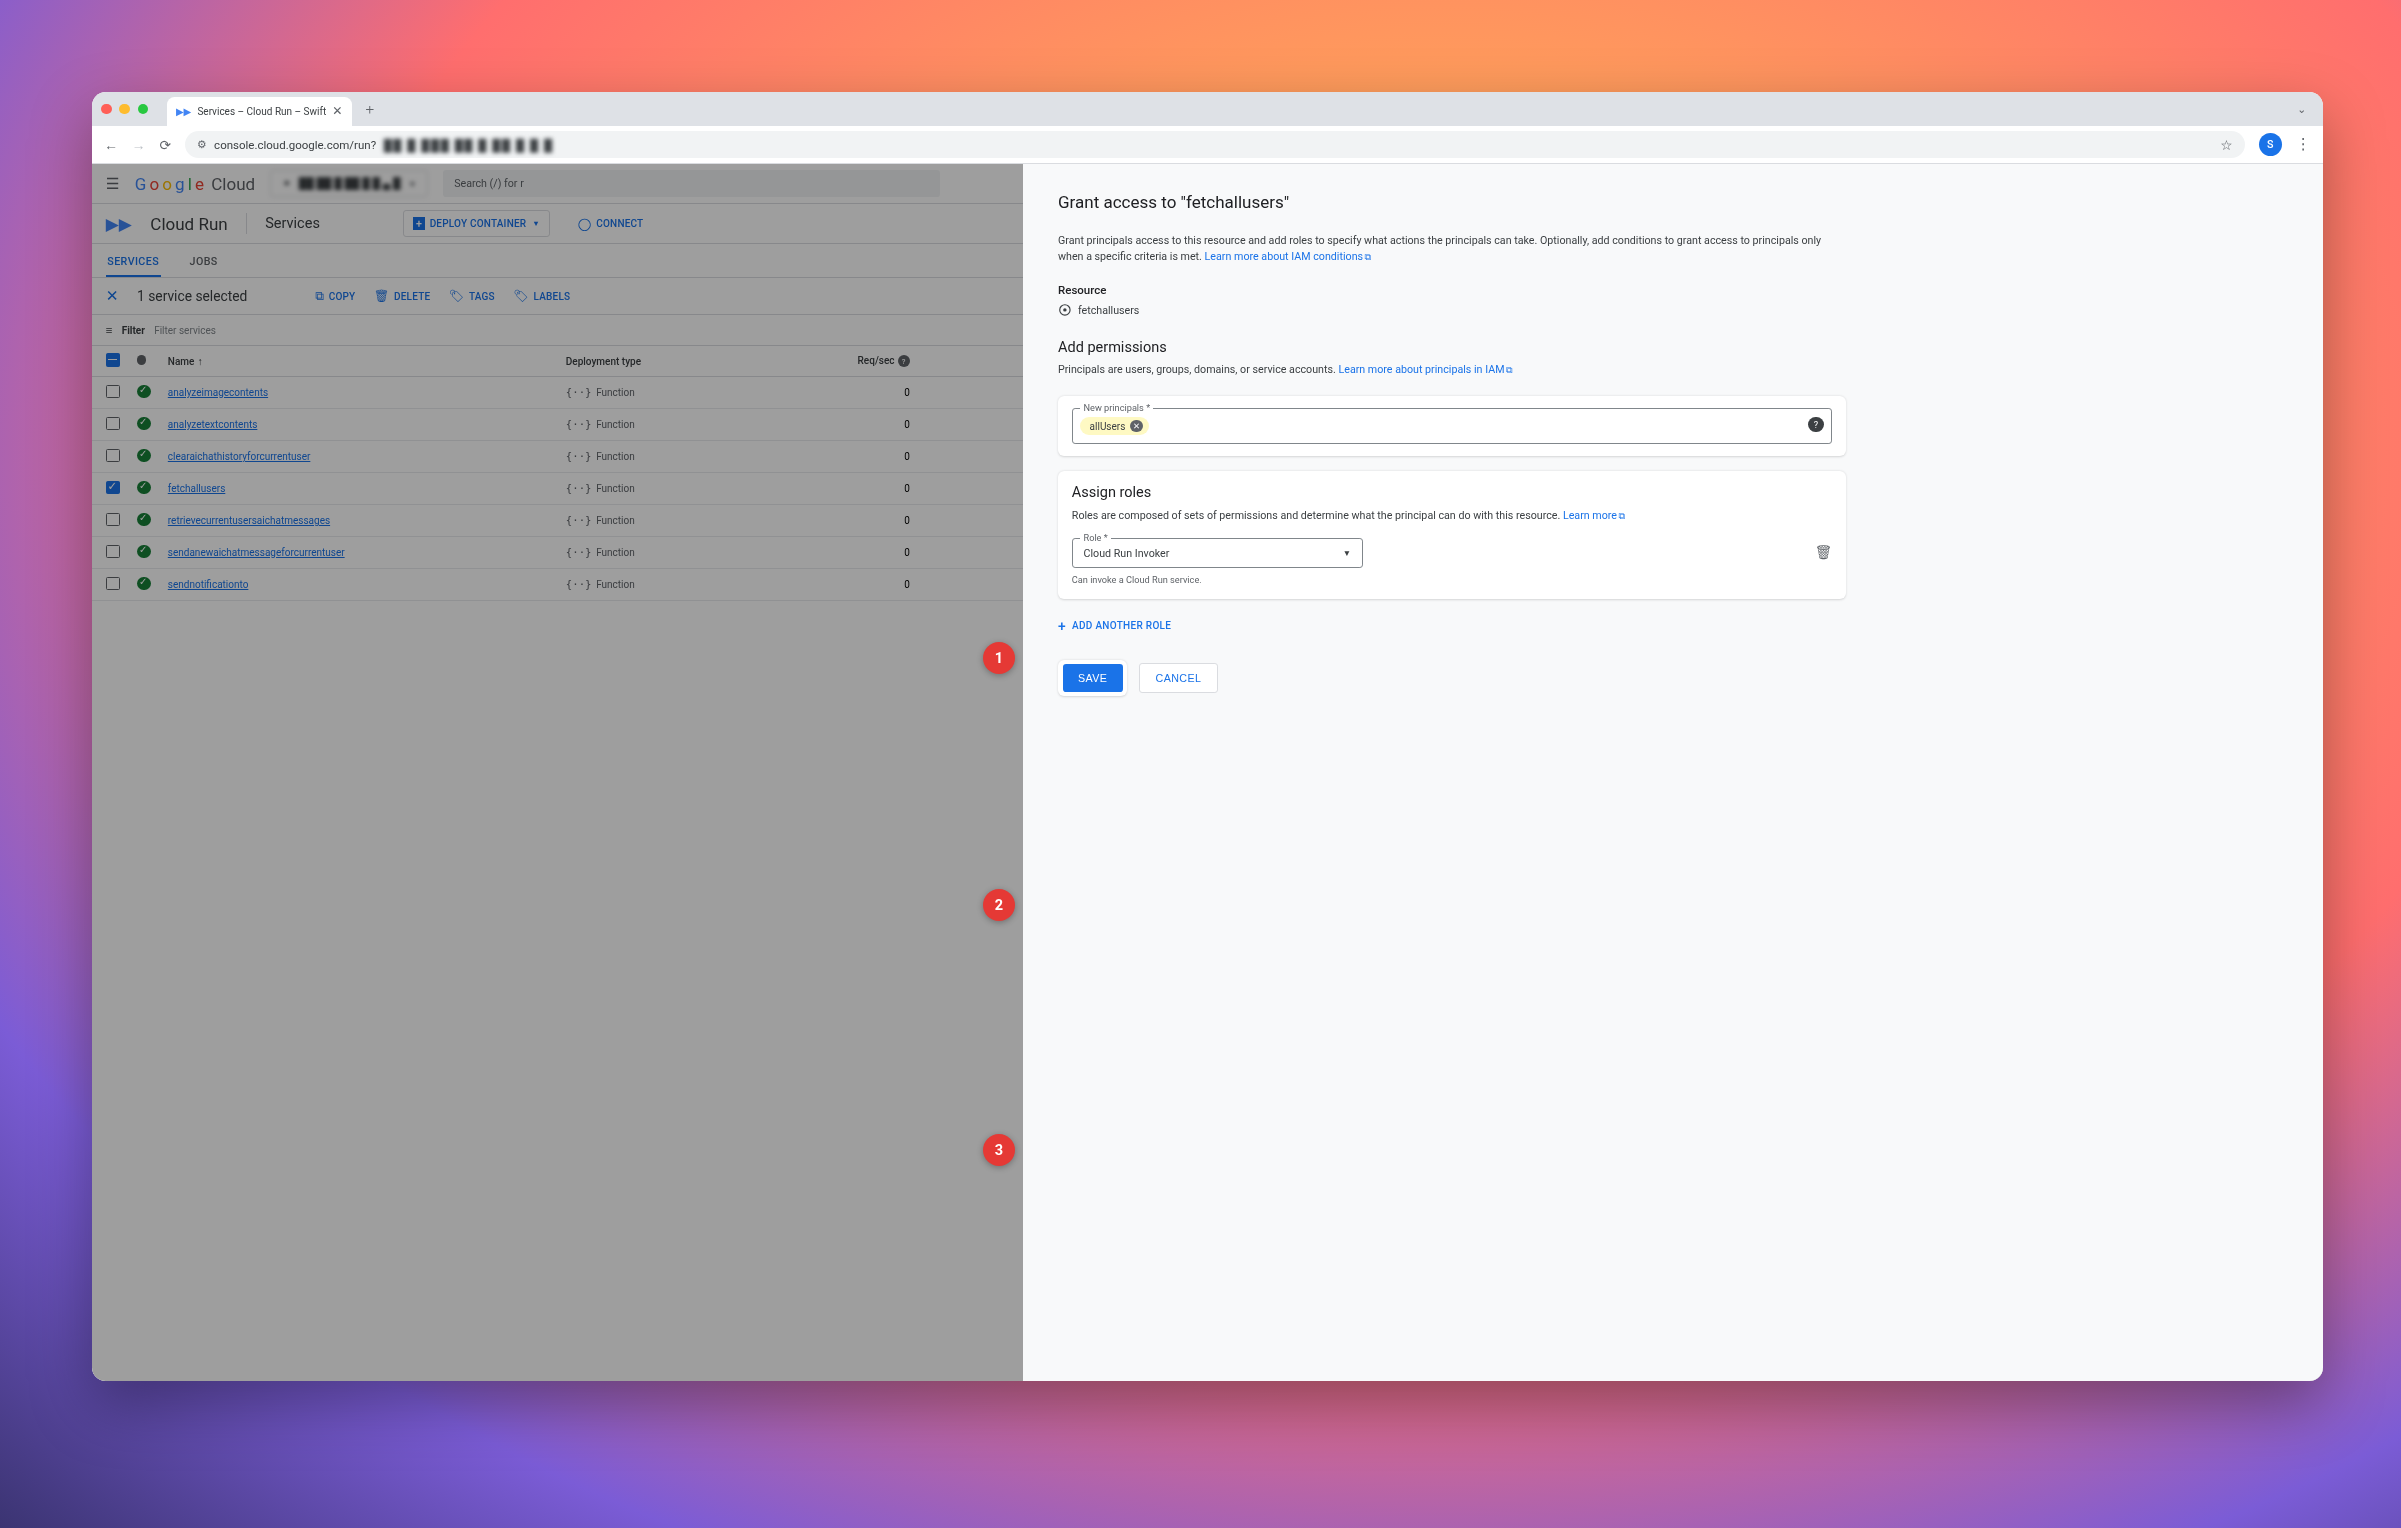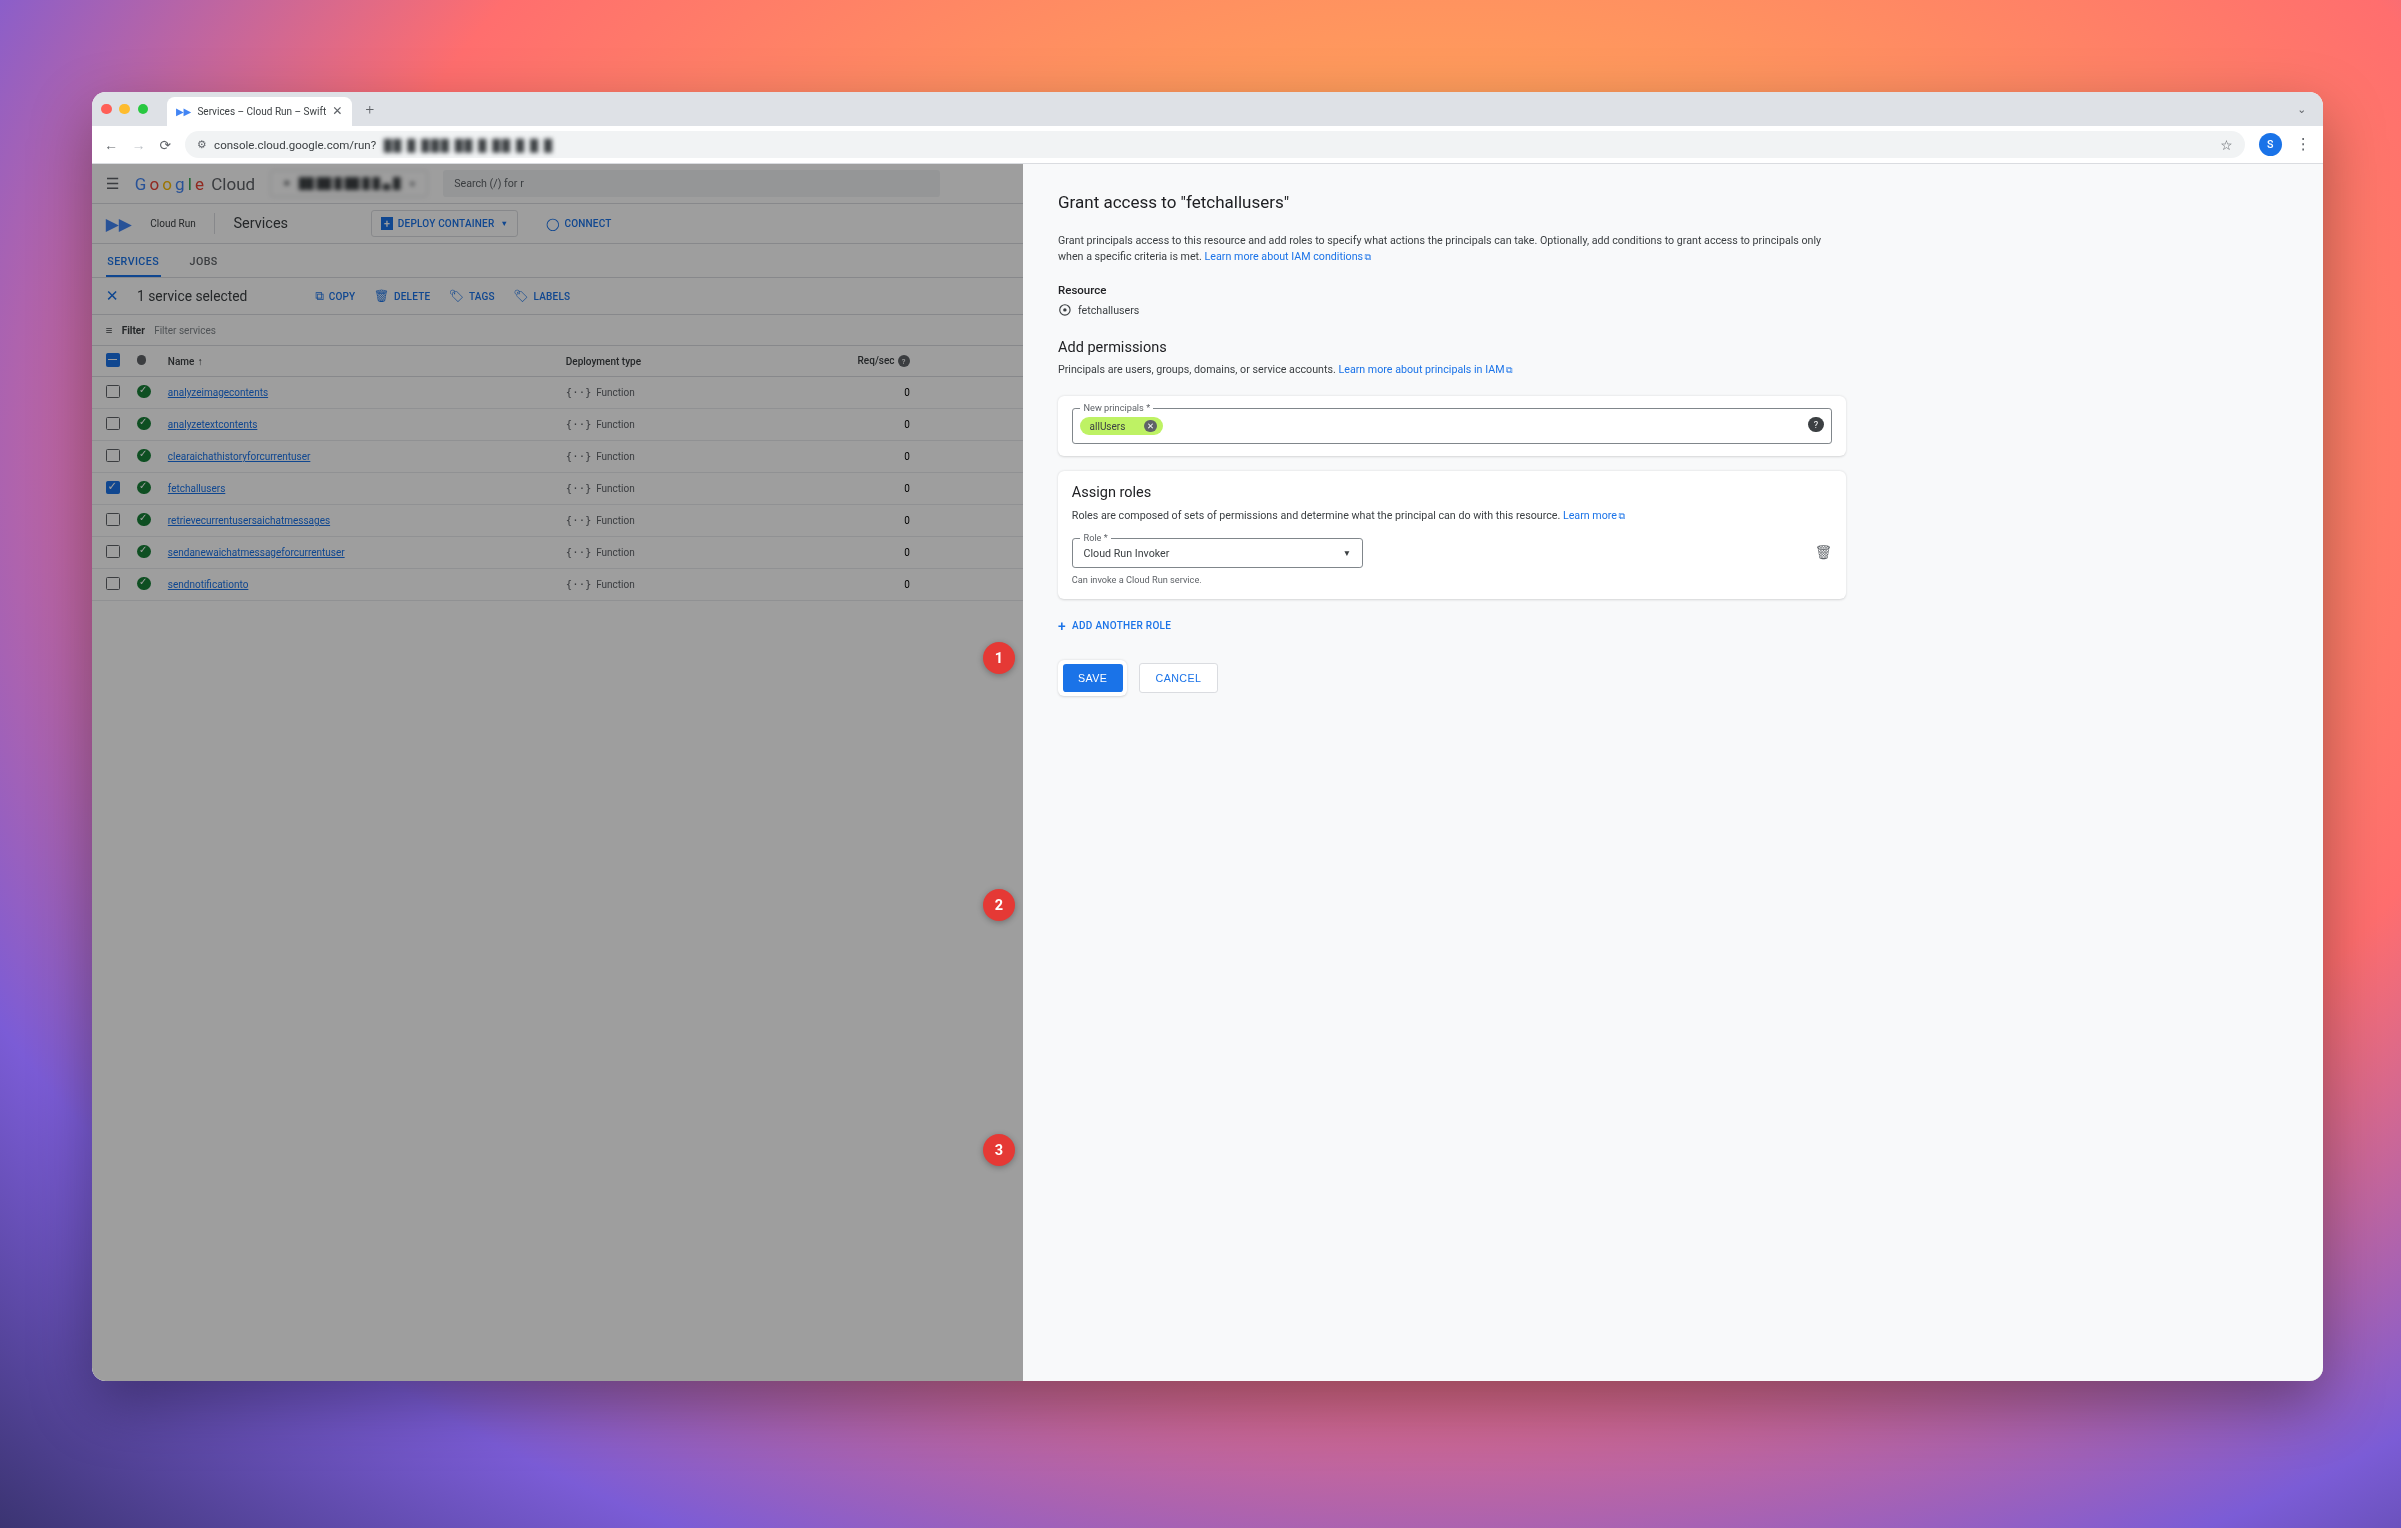--- a/index.html
+++ b/index.html
@@ -74,21 +74,21 @@
 .gcp-logo-txt{color:#5f6368;font-weight:400;}
 .proj-picker{border:0.8px solid #dadce0;border-radius:3.1px;height:27.5px;padding:0 10.7px;
   display:flex;align-items:center;gap:7.6px;font-size:10.7px;color:#3c4043;filter:blur(1.9px);}
 .proj-picker .tri{font-size:8.4px;color:#5f6368;}
 .gcp-search{flex:1;background:#f1f3f4;border-radius:3.1px;height:27.5px;padding:0 10.7px;
   display:flex;align-items:center;color:#5f6368;font-size:10.7px;max-width:497px;}
 
 .crumb-row{height:40px;display:flex;align-items:center;padding:0 13.8px;gap:18.4px;
   border-bottom:0.8px solid #dadce0;}
 .cr-icon{font-size:17px;color:#4285f4;}
-.cr-title{font-size:10px;color:#3c4043;}
+.cr-title{font-size:17px;color:#3c4043;}
 .cr-sep{width:0.8px;height:21.4px;background:#dadce0;}
 .cr-sub{font-size:14.5px;color:#3c4043;}
 .cr-btn{display:flex;align-items:center;gap:4.6px;color:#1a73e8;font-size:10px;
   font-weight:500;letter-spacing:0.2px;padding:0 9.2px;height:27.5px;cursor:pointer;}
 .cr-btn-box{border:0.8px solid #dadce0;border-radius:3.1px;}
 .cr-btn .ic{font-size:12.2px;}
 .cr-btn .tri{font-size:7.6px;margin-left:1.5px;}
 
 .subtabs{height:34px;display:flex;align-items:flex-end;padding:0 13.8px;gap:27.5px;
   border-bottom:0.8px solid #dadce0;font-size:10.7px;font-weight:500;letter-spacing:0.4px;}
@@ -143,22 +143,22 @@
 .panel h2{font-size:11.5px;font-weight:500;color:#202124;margin-bottom:6.1px;}
 .res-row{display:flex;align-items:center;gap:6.1px;margin-bottom:21.4px;}
 .res-ic{width:13.8px;height:13.8px;}
 .panel h3{font-size:14.5px;font-weight:400;color:#202124;margin-bottom:6.1px;}
 .highlight-box{background:#fff;border-radius:6.1px;padding:12.2px 13.8px;margin-bottom:15.3px;
   box-shadow:0 0.8px 2.3px rgba(0,0,0,.15);}
 .field-wrap{position:relative;border:0.8px solid #80868b;border-radius:3.1px;
   padding:7.6px 31px 7.6px 7.6px;min-height:32px;display:flex;align-items:center;gap:4.6px;}
 .field-label{position:absolute;top:-6.9px;left:7.6px;background:#fff;padding:0 3.1px;
   font-size:9.2px;color:#5f6368;}
-.chip{background:#bef264;border-radius:10.7px;padding:3.1px 6.1px 3.1px 9.2px;
-  display:inline-flex;align-items:center;gap:19px;font-size:10px;justify-content:flex-end;}
+.chip{background:#fef9c3;border-radius:10.7px;padding:3.1px 6.1px 3.1px 9.2px;
+  display:inline-flex;align-items:center;gap:5px;font-size:10px;justify-content:flex-end;}
 .chip .chip-x{width:12.2px;height:12.2px;border-radius:50%;background:#5f6368;color:#fff;
   display:flex;align-items:center;justify-content:center;font-size:8.4px;cursor:pointer;}
 .field-help{position:absolute;right:7.6px;top:7.6px;width:15.3px;height:15.3px;border-radius:50%;
   background:#3c4043;color:#fff;display:flex;align-items:center;justify-content:center;
   font-size:9.2px;cursor:pointer;}
 .role-select{border:0.8px solid #80868b;border-radius:3.1px;padding:7.6px 10.7px;width:291px;
   display:flex;align-items:center;justify-content:space-between;cursor:pointer;
   position:relative;background:#fff;}
 .role-select .tri{font-size:8.4px;}
 .role-label{position:absolute;top:-6.9px;left:7.6px;background:#fff;padding:0 3.1px;

